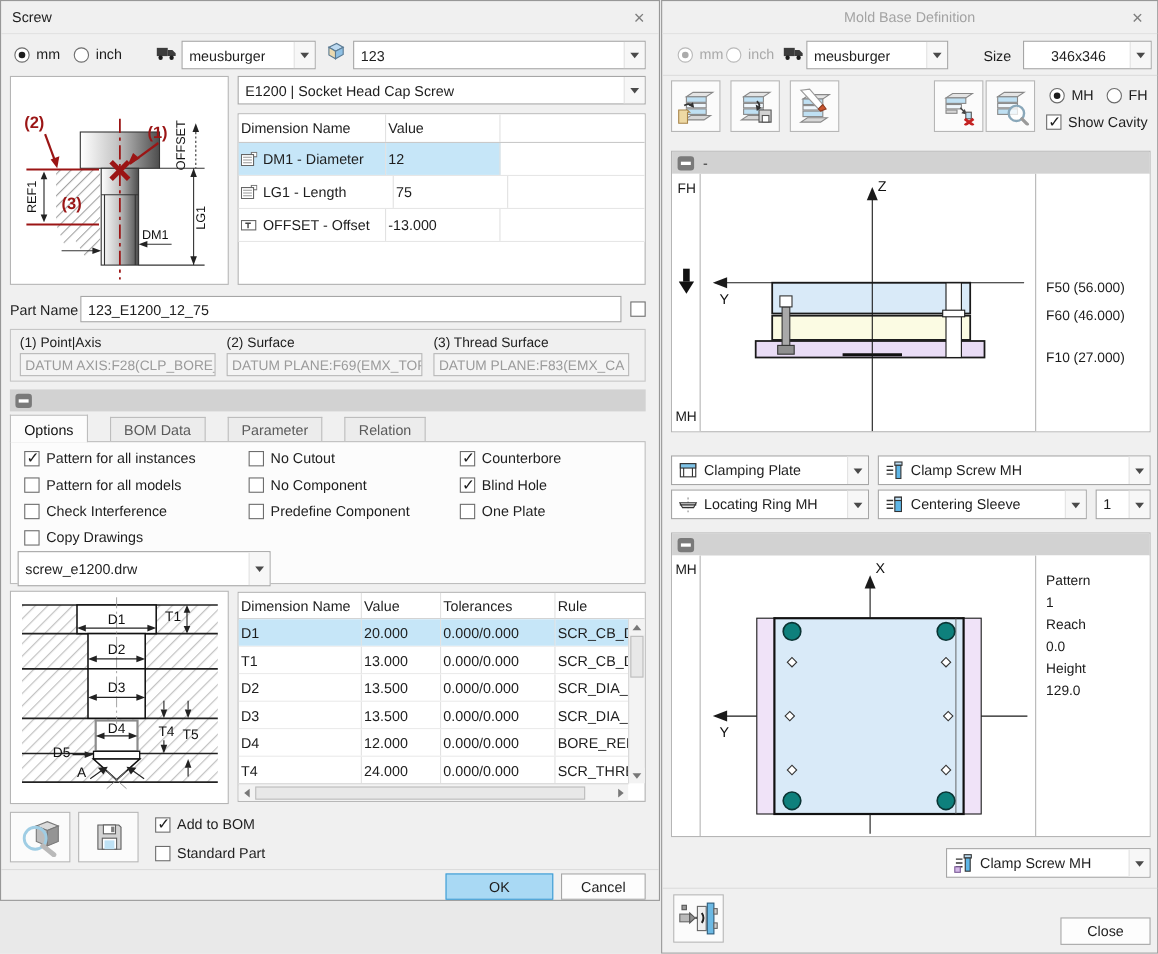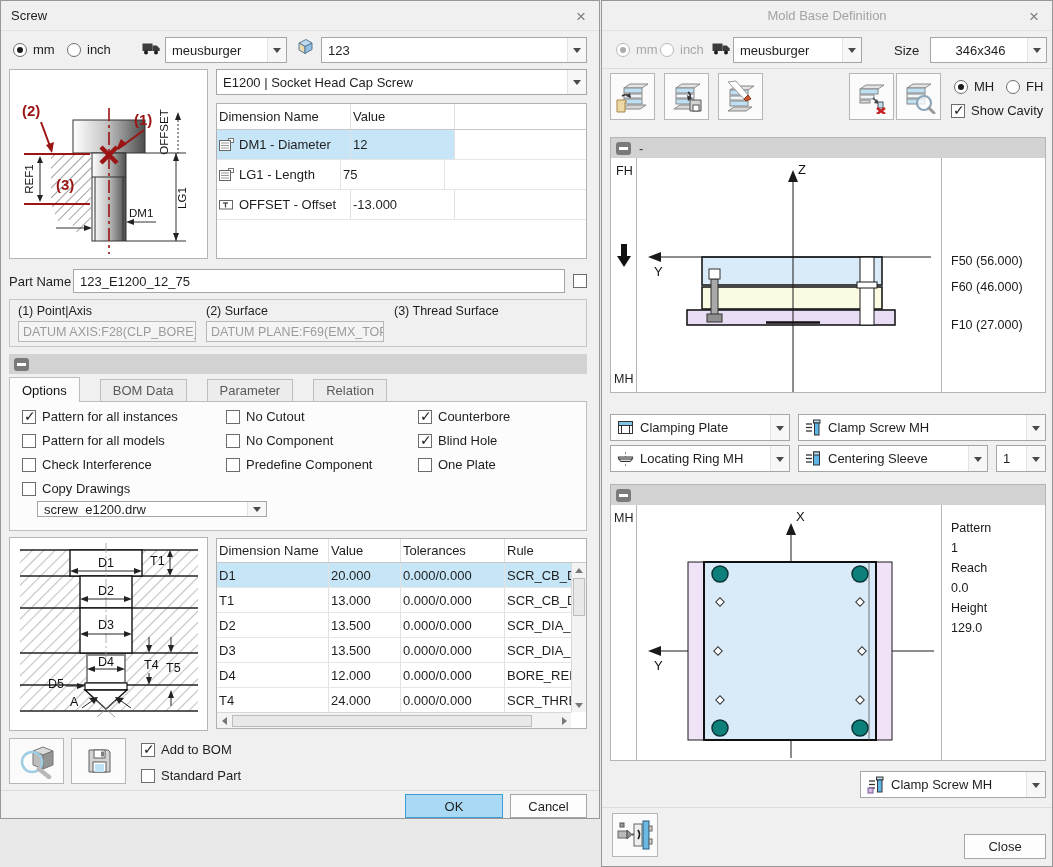--- a/index.html
+++ b/index.html
@@ -165,21 +165,21 @@
             <line x1="2" y1="5" x2="10" y2="5" stroke="#999"></line>
             <line x1="2" y1="7.5" x2="10" y2="7.5" stroke="#999"></line>
             <line x1="2" y1="10" x2="10" y2="10" stroke="#999"></line>
           </svg>
           <span>DM1 - Diameter</span>
         </span>
       <span class="tcell sel-bg" style="width:104px">12</span>
       <span class="tcell last" style="flex:1"></span>
     </div>
     <div class="trow" style="height:30px">
-      <span class="tcell" style="width:124px;gap:5px">
+      <span class="tcell" style="width:141px;gap:5px">
           <svg class="cicon" width="15" height="13" viewBox="0 0 15 13">
             <rect x="9.5" y="0.5" width="5" height="4" fill="#fff" stroke="#777"></rect>
             <rect x="0.5" y="2.5" width="11" height="10" fill="#fff" stroke="#666"></rect>
             <line x1="2" y1="5" x2="10" y2="5" stroke="#999"></line>
             <line x1="2" y1="7.5" x2="10" y2="7.5" stroke="#999"></line>
             <line x1="2" y1="10" x2="10" y2="10" stroke="#999"></line>
           </svg>
           <span>LG1 - Length</span>
         </span>
       <span class="tcell" style="width:104px">75</span>
@@ -204,20 +204,21 @@
   <span class="cb" style="left:572px;top:273px">
       <span class="box"></span>
     </span>
 
   <div class="abs" style="left:8px;top:298px;width:578px;height:48px;border:1px solid #c6c6c6">
     <span class="lbl" style="left:8px;top:4px;font-size:12.5px">(1) Point|Axis</span>
     <div class="field-ro" style="left:8px;top:21px;width:178px;height:21px">DATUM AXIS:F28(CLP_BORE_ES</div>
     <span class="lbl" style="left:196px;top:4px;font-size:12.5px">(2) Surface</span>
     <div class="field-ro" style="left:196px;top:21px;width:178px;height:21px">DATUM PLANE:F69(EMX_TOP_</div>
     <span class="lbl" style="left:384px;top:4px;font-size:12.5px">(3) Thread Surface</span>
+    <div class="field-ro" style="left:384px;top:21px;width:178px;height:21px">DATUM PLANE:F83(EMX_CA</div>
   </div>
 
   <div class="collapse-bar" style="left:8px;top:353px;width:578px;height:20px">
     <span class="collapse-btn"></span>
   </div>
 
   <div class="tabs" style="left:8px;top:377px;height:24px">
     <span class="tab active">Options</span>
     <span class="tab">BOM Data</span>
     <span class="tab">Parameter</span>
@@ -258,21 +259,21 @@
         <span>Counterbore</span>
       </span>
     <span class="cb checked" style="left:408px;top:31px">
         <span class="box"></span>
         <span>Blind Hole</span>
       </span>
     <span class="cb" style="left:408px;top:55px">
         <span class="box"></span>
         <span>One Plate</span>
       </span>
-    <div class="combo" style="left:27px;top:99px;width:230px;height:16px">
+    <div class="combo" style="left:6px;top:99px;width:230px;height:32px">
       <span class="ctext">screw_e1200.drw</span>
       <span class="arrow"></span>
     </div>
   </div>
 
   <div class="panel" style="left:8px;top:536px;width:199px;height:194px">
     <svg width="197" height="192" viewBox="0 0 197 192">
       <defs>
         <pattern id="hat2" width="8" height="8" patternUnits="userSpaceOnUse" patternTransform="rotate(45)">
           <rect width="8" height="8" fill="#fff"></rect>

